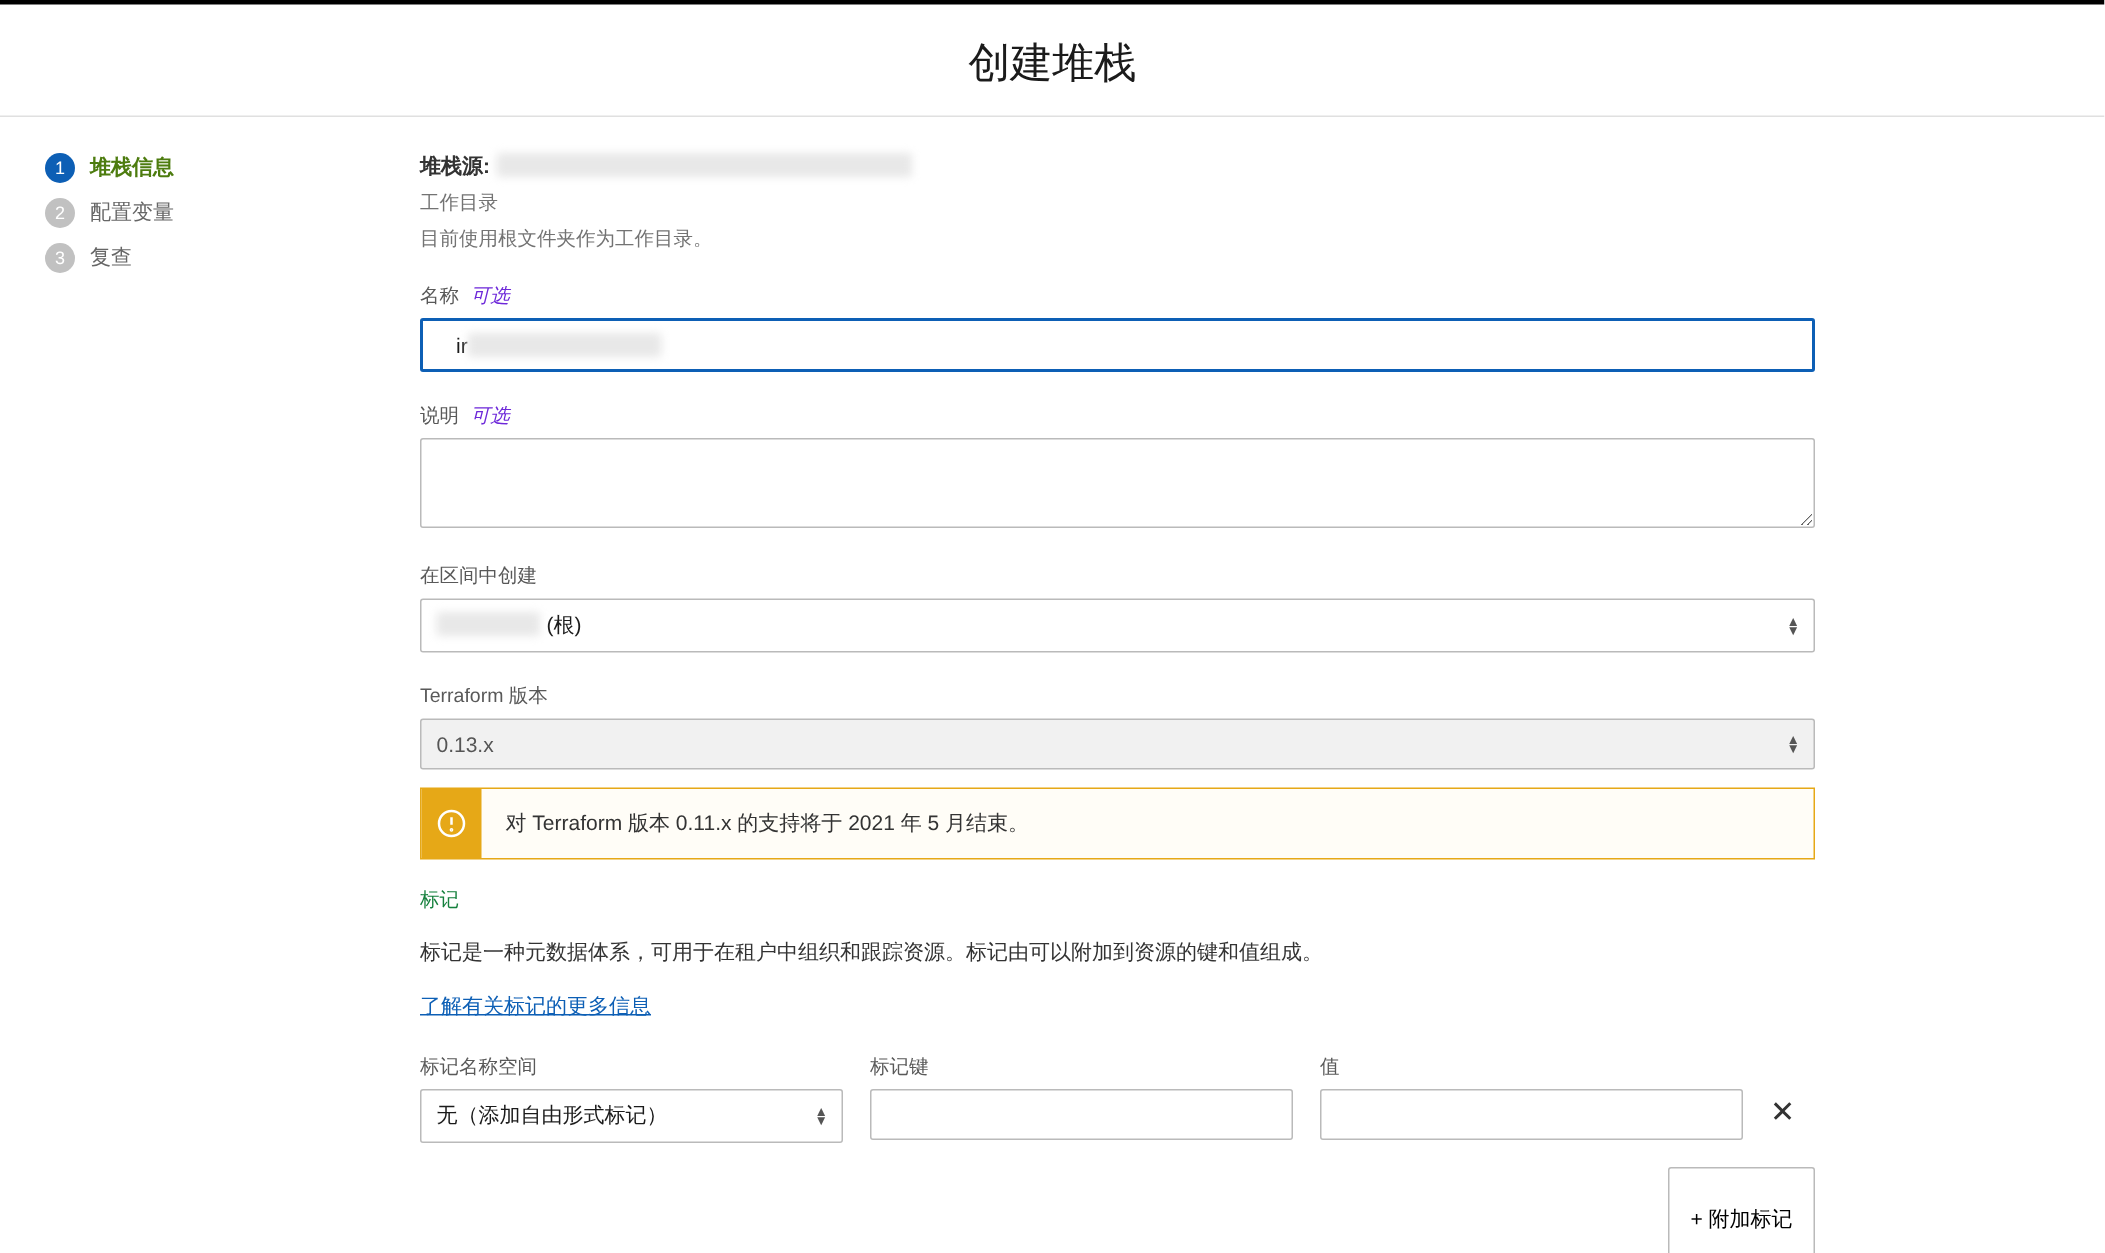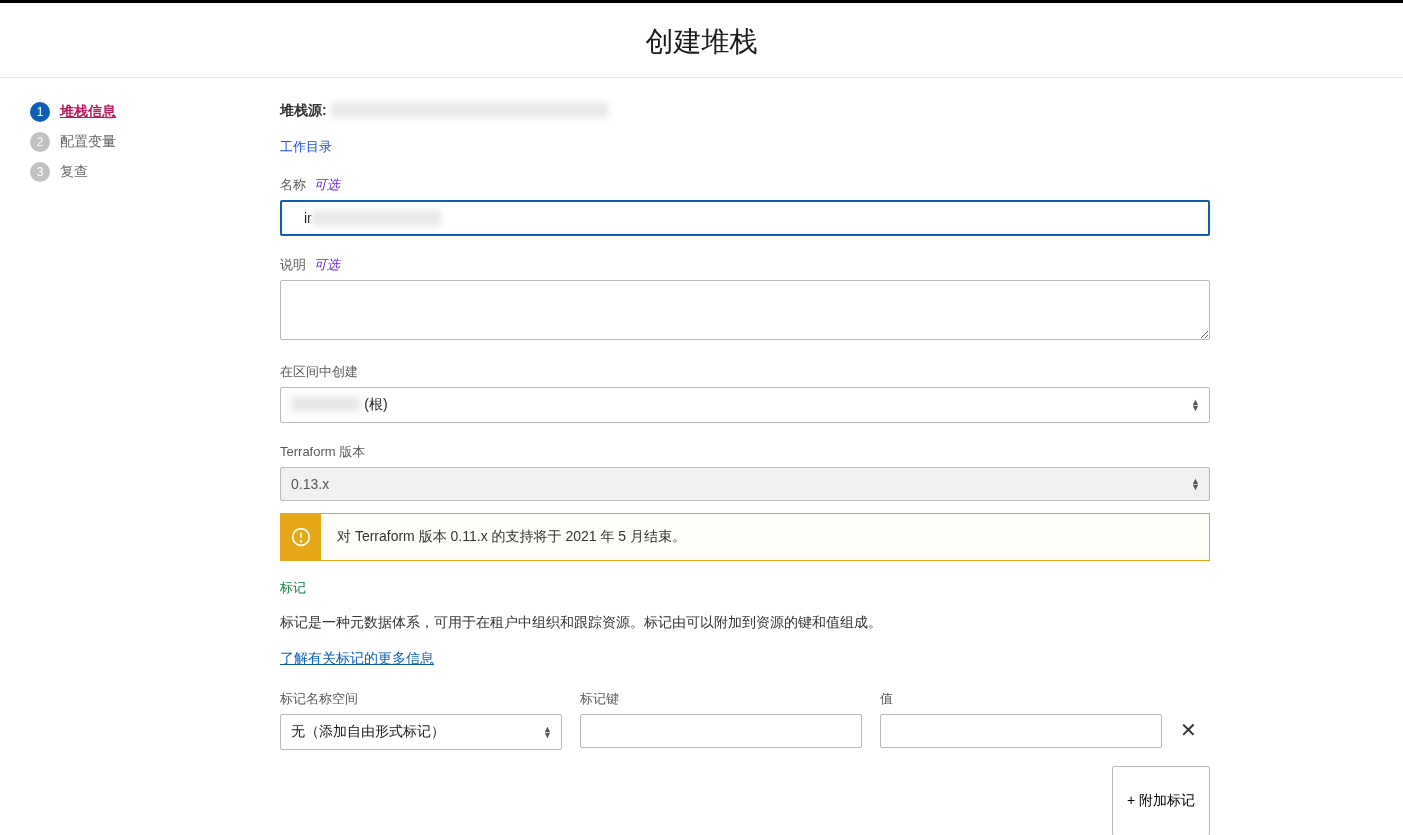--- a/index.html
+++ b/index.html
@@ -58,23 +58,22 @@
       color: #fff;
     }
     .step-number.inactive {
       background: #c1c1c1;
       color: #fff;
     }
     .step-label {
       font-size: 14px;
     }
     .step-label.active {
-      color: #be185d;
+      color: #4d7c0f;
       font-weight: 600;
-      text-decoration: underline;
     }
     .step-label.inactive {
       color: #666;
     }
     .content {
       flex: 1;
       padding: 24px 30px 24px 0;
       max-width: 960px;
     }
     .info-row {
@@ -86,23 +85,23 @@
     }
     .blurred {
       display: inline-block;
       background: #e8e8e8;
       color: transparent;
       filter: blur(3px);
       border-radius: 2px;
       user-select: none;
     }
     .subinfo {
-      color: #1d4ed8;
+      color: #737373;
       font-size: 13px;
-      margin-top: 18px;
+      margin-top: 6px;
     }
     .field-group {
       margin-top: 20px;
     }
     .field-label {
       color: #595959;
       font-size: 13px;
       margin-bottom: 6px;
       display: block;
     }
@@ -266,20 +265,21 @@
   </div>
 
   <div class="content">
 
     <div class="info-row">
       <span class="label-inline">堆栈源:</span>
       <span class="blurred">████████████████████████████</span>
     </div>
 
     <div class="subinfo">工作目录</div>
+    <div class="subinfo">目前使用根文件夹作为工作目录。</div>
 
     <div class="field-group">
       <label class="field-label">
         <span>名称</span>
         <span class="optional">可选</span>
       </label>
       <div class="input-with-blur">
         <input type="text" class="text-input focused" value="" style="">
         <div class="blur-overlay">
           <span>ir</span><span class="blurred">█████████████</span>

